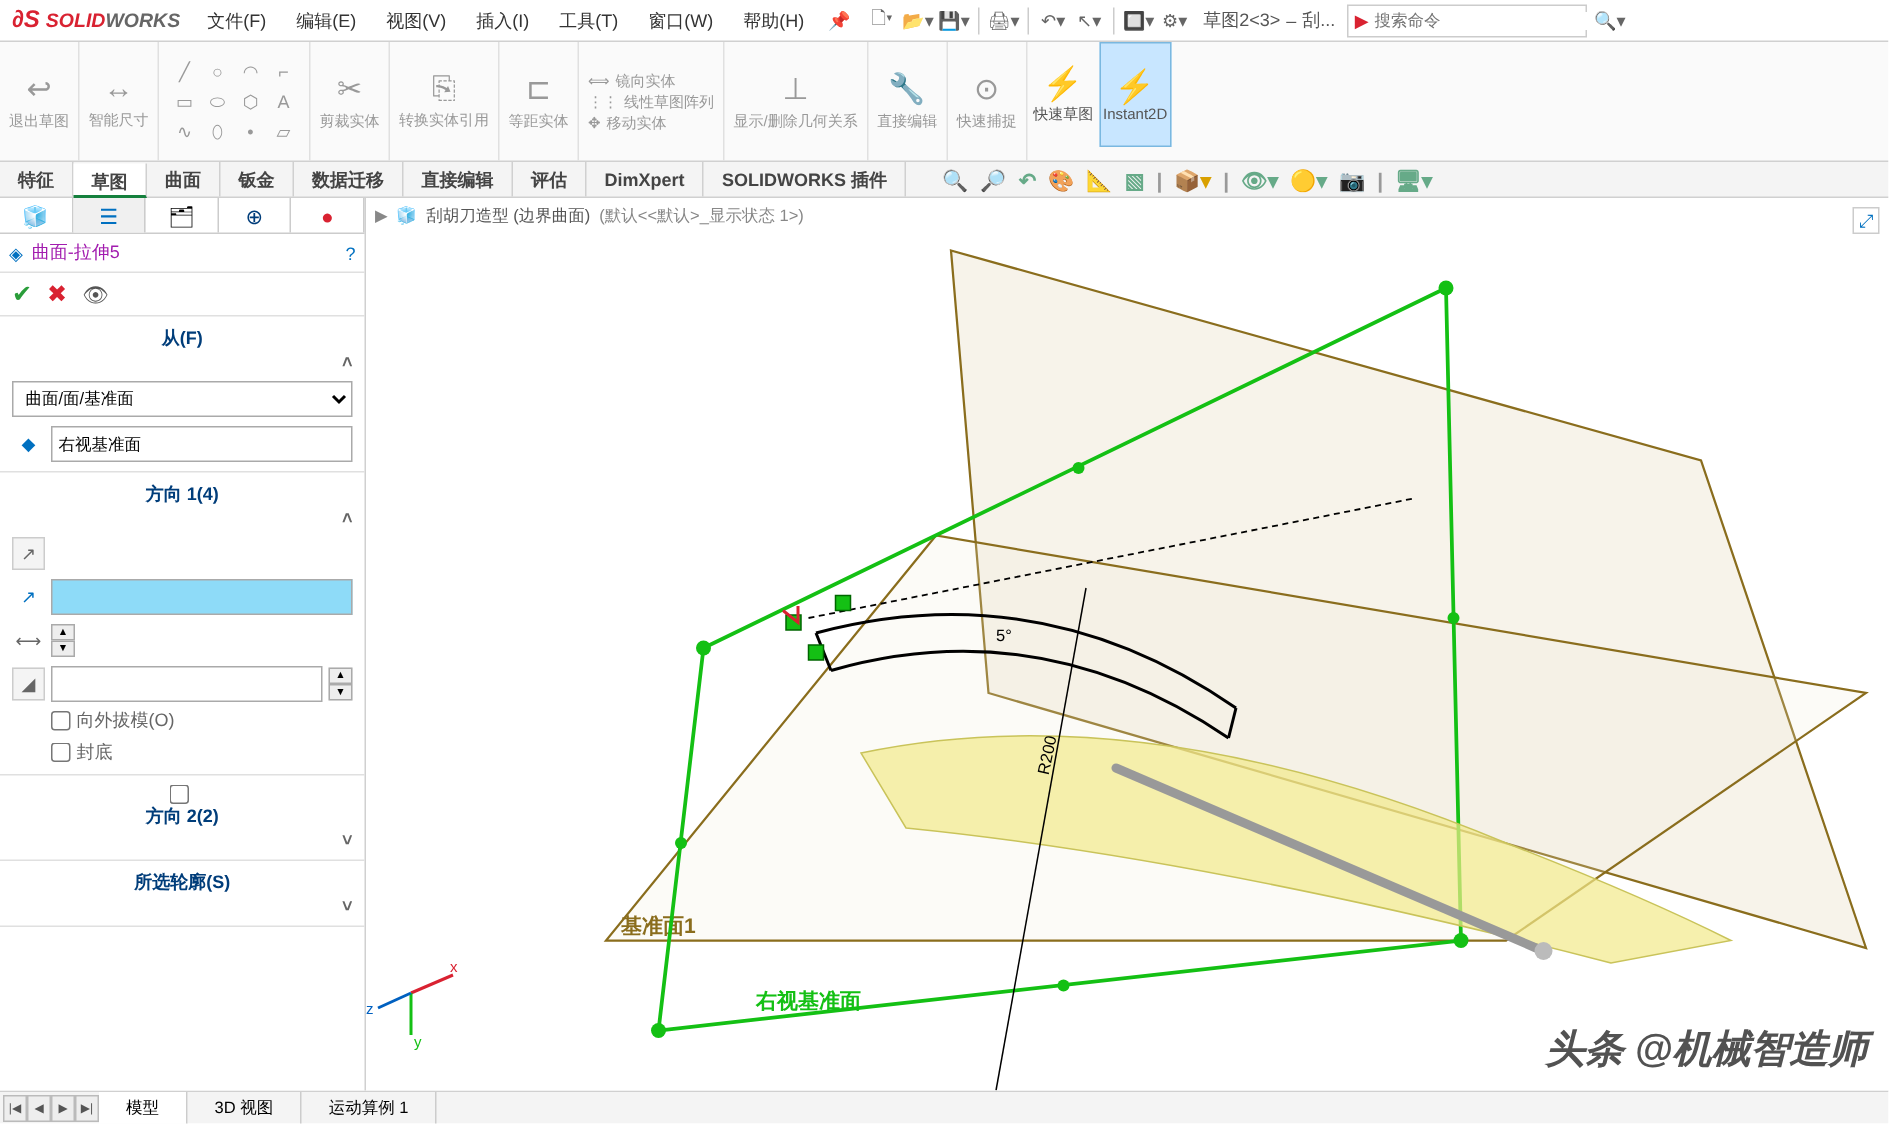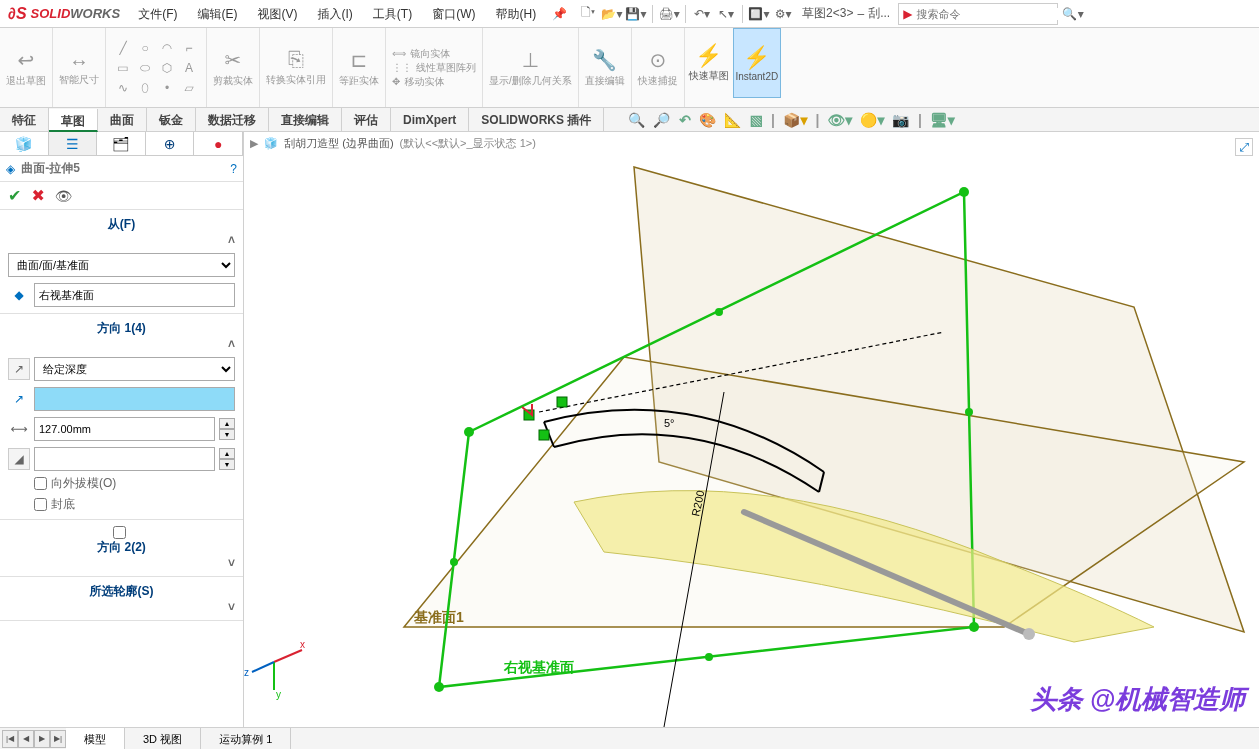--- a/index.html
+++ b/index.html
@@ -40,21 +40,21 @@
 .view-icons span { color:#6a8; cursor:pointer; font-size:14px; }
 
 
 .main { display: flex; height: calc(749px - 28px - 80px - 24px - 22px); }
 .sidebar { width: 244px; border-right: 1px solid #d0d0d0; background: #fff; display: flex; flex-direction: column; }
 .sb-tabs { height: 24px; display: flex; border-bottom: 1px solid #ccc; }
 .sb-tab { flex: 1; display: flex; align-items: center; justify-content: center; border-right: 1px solid #ccc; cursor: pointer; font-size: 14px; }
 .sb-tab.active { background: #f0f0f0; }
 
 .fm-header { display:flex; align-items:center; padding: 4px 6px; border-bottom: 1px solid #e0e0e0; }
-.fm-header .fname { font-weight: bold; color: #737373; margin-left: 6px; }
+.fm-header .fname { font-weight: normal; color: #a21caf; margin-left: 6px; }
 .fm-header .help { margin-left: auto; color: #0070c0; cursor: pointer; }
 .fm-confirm { display:flex; align-items:center; gap:10px; padding:4px 8px; border-bottom:1px solid #e0e0e0; }
 .fm-confirm .ok { color:#2a9d3a; font-size:16px; cursor:pointer; }
 .fm-confirm .cancel { color:#d92231; font-size:16px; cursor:pointer; }
 .fm-confirm .eye { color:#555; font-size:14px; cursor:pointer; }
 
 .fm-section { padding: 6px 8px; border-bottom: 1px solid #e0e0e0; }
 .fm-sec-head { display:flex; align-items:center; color:#003d7a; font-weight:bold; cursor:pointer;flex-direction:column; }
 .fm-sec-head .chev { margin-left:auto; color:#666; }
 .fm-row { display:flex; align-items:center; margin-top:6px; gap:4px; }
@@ -62,21 +62,21 @@
 .fm-row .sel-face { background:#8edbf8; border:1px solid #2a9ddb; }
 .fm-row .iconbtn { width:22px; height:22px; border:1px solid #ccc; display:flex; align-items:center; justify-content:center; color:#666; cursor:pointer; background:#f4f4f4; }
 .fm-row .spinner { display:flex; flex-direction:column; }
 .fm-row .spinner button { width:16px; height:11px; font-size:7px; line-height:7px; border:1px solid #aaa; background:#eee; cursor:pointer; }
 .fm-check { display:flex; align-items:center; gap:4px; margin-top:4px; margin-left:26px; color:#666; }
 
 
 .viewport { flex:1; position:relative; background:#fff; overflow:hidden; }
 .breadcrumb { position:absolute; top:4px; left:6px; display:flex; align-items:center; gap:6px; font-size:11px; color:#555; }
 .breadcrumb .arrow { color:#888; }
-.watermark { position:absolute; bottom:10px; right:14px; font-size:26px; font-style:italic; font-weight:bold; color:#6d28d9; opacity:0.9; pointer-events:none; }
+.watermark { position:absolute; bottom:10px; right:14px; font-size:26px; font-style:italic; font-weight:bold; color:#404040; opacity:0.9; pointer-events:none; }
 .expand-icon { position:absolute; top:6px; right:6px; color:#0070c0; cursor:pointer; font-size:12px; border:1px solid #ccc; padding:1px 3px; }
 
 
 .bottom-bar { height:22px; background:#f4f4f4; border-top:1px solid #d0d0d0; display:flex; align-items:center; font-size:11px; }
 .bottom-bar .nav { display:flex; gap:0; margin-left:2px; }
 .bottom-bar .nav button { width:16px; height:18px; border:1px solid #bbb; background:#eee; font-size:8px; cursor:pointer; color:#555; }
 .bottom-bar .btab { padding:0 18px; line-height:22px; border-right:1px solid #ccc; cursor:pointer; }
 .bottom-bar .btab.active { background:#fff; }
 
 svg.scene { width:100%; height:100%; }
@@ -264,29 +264,27 @@
       </div>
     </div>
 
     <div class="fm-section">
       <div class="fm-sec-head">
         <span>方向 1(4)</span>
         <span class="chev">˄</span>
       </div>
       <div class="fm-row">
         <span class="iconbtn">↗</span>
-        <select><option>给定深度</option></select>
       </div>
       <div class="fm-row">
         <span class="iconbtn" style="border:none;background:none;color:#0070c0;">↗</span>
         <input type="text" style="background: rgb(142, 219, 248);" value="">
       </div>
       <div class="fm-row">
         <span class="iconbtn" style="border:none;background:none;">⟷</span>
-        <input type="text" value="127.00mm" style="">
         <div class="spinner">
             <button>▲</button>
             <button>▼</button>
           </div>
       </div>
       <div class="fm-row">
         <span class="iconbtn">◢</span>
         <input type="text" style="">
         <div class="spinner">
             <button>▲</button>

